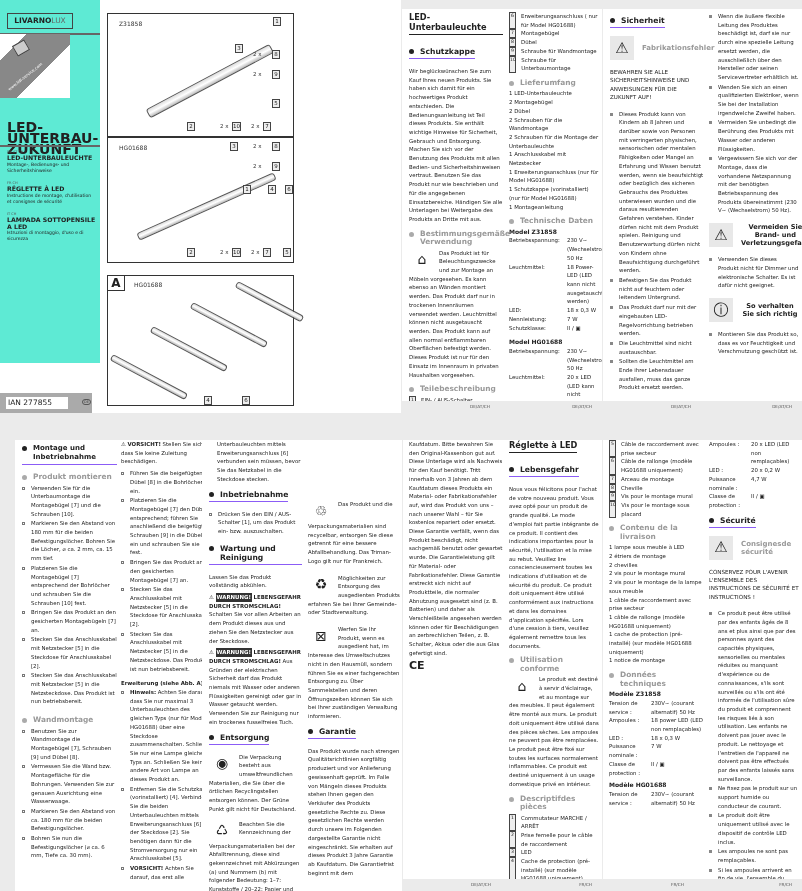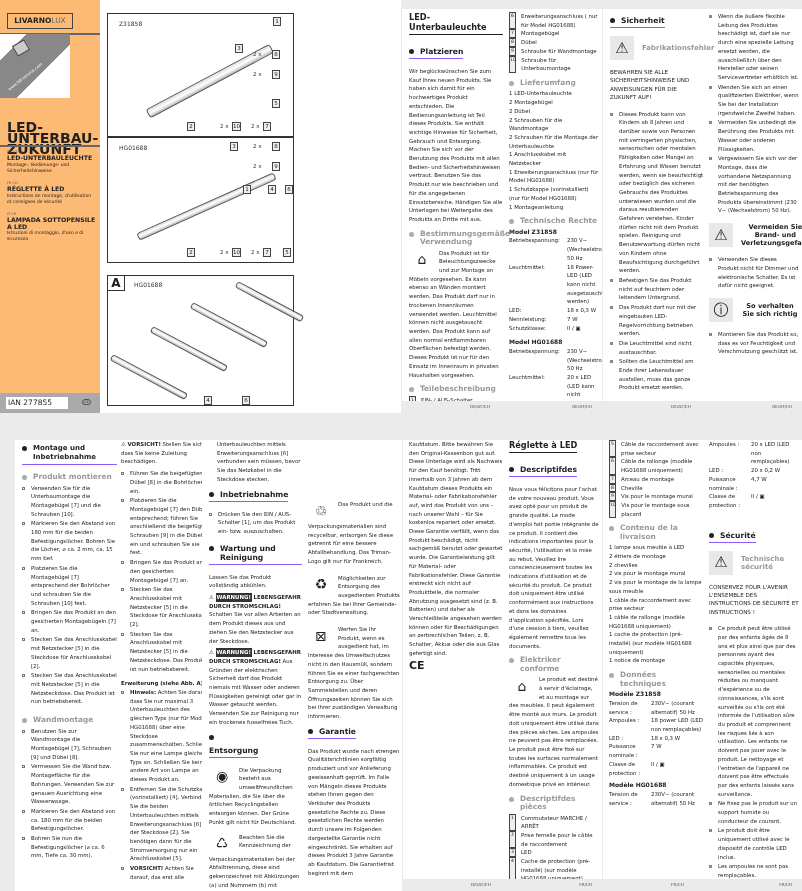--- a/index.html
+++ b/index.html
@@ -32,21 +32,21 @@
   .diagram { position: absolute; border: 1.2px solid #333; background: #fff; }
   .dlabel { position: absolute; font-size: 6px; color: #333; }
   .part { position: absolute; font-size: 5.5px; border: 0.7px solid #444; background: #eee; min-width: 8px; text-align: center; line-height: 7px; }
   .qty { position: absolute; font-size: 5.5px; color: #333; }
   .bar { position: absolute; height: 10px; background: linear-gradient(#ddd,#fff,#bbb); border: 0.8px solid #555; border-radius: 3px; transform-origin: left center; }
 </style>
 </head>
 <body>
 
 <div class="page" style="left:0;top:0;width:401px;height:413px;">
-  <div style="position:absolute;left:0;top:0;width:100px;height:413px;background:#fdba74;">
+  <div style="position:absolute;left:0;top:0;width:100px;height:363px;background:#5eead4;">
     <div style="position:absolute;left:7px;top:13px;width:66px;height:16px;border:1px solid #444;font-size:7.5px;line-height:14px;text-align:center;">
       <b>LIVARNO</b><span style="color:#666;">LUX</span>
     </div>
     <div style="position:absolute;left:0;top:33px;width:100px;height:1.5px;background:#666;"></div>
     <div style="position:absolute;left:0;top:34px;width:70px;height:64px;background:linear-gradient(135deg,#fff 0%,#fff 20%,#888 20%,#888 60%,#fff 60%);">
       <div style="position:absolute;left:14px;top:8px;width:14px;height:12px;background:#ccc;border:1px solid #444;transform:rotate(-30deg);"></div>
       <div style="position:absolute;left:4px;top:40px;font-size:4px;color:#fff;transform:rotate(-38deg);white-space:nowrap;">www.lidl-service.com</div>
     </div>
     <div style="position:absolute;left:7px;top:122px;font-weight:bold;font-size:14px;line-height:11px;">
       <div>LED-UNTERBAU-</div>
@@ -114,32 +114,32 @@
     <div style="position:absolute;left:-1px;top:-1px;width:18px;height:16px;border:1.2px solid #333;font-weight:bold;font-size:12px;text-align:center;line-height:14px;background:#fff;">A</div>
     <div class="dlabel" style="left:26px;top:5px;">HG01688</div>
     <div class="bar" style="left:5px;top:78px;width:85px;height:7px;transform:rotate(28deg);transform-origin:left top;"></div>
     <div class="bar" style="left:45px;top:50px;width:85px;height:7px;transform:rotate(28deg);transform-origin:left top;"></div>
     <div class="bar" style="left:85px;top:26px;width:85px;height:7px;transform:rotate(28deg);transform-origin:left top;"></div>
     <div class="bar" style="left:130px;top:5px;width:75px;height:7px;transform:rotate(28deg);transform-origin:left top;"></div>
     <div class="part" style="left:96px;top:120px;">4</div>
     <div class="part" style="left:134px;top:120px;">6</div>
   </div>
 
-  <div style="position:absolute;left:0;top:393px;width:100px;height:20px;background:#aaa;">
+  <div style="position:absolute;left:0;top:393px;width:92px;height:20px;background:#aaa;">
     <div style="position:absolute;left:6px;top:4px;width:62px;height:12px;background:#fff;font-size:7.5px;line-height:12px;padding-left:2px;">IAN 277855</div>
     <div style="position:absolute;left:82px;top:6px;font-size:3.5px;border:0.6px solid #555;border-radius:4px;padding:0 1px;color:#444;">DE</div>
   </div>
 </div>
 
 <div class="page" style="left:402px;top:9px;width:200px;height:404px;">
   <div class="col" style="left:7px;top:3px;width:94px;">
     <div class="h1">LED-Unterbauleuchte</div>
     <div class="h2">
         <span class="dot"></span>
-        <span>Platzieren</span>
+        <span>Schutzkappe</span>
       </div>
     <div class="p">Wir beglückwünschen Sie zum Kauf Ihres neuen Produkts. Sie haben sich damit für ein hochwertiges Produkt entschieden. Die Bedienungsanleitung ist Teil dieses Produkts. Sie enthält wichtige Hinweise für Sicherheit, Gebrauch und Entsorgung. Machen Sie sich vor der Benutzung des Produkts mit allen Bedien- und Sicherheitshinweisen vertraut. Benutzen Sie das Produkt nur wie beschrieben und für die angegebenen Einsatzbereiche. Händigen Sie alle Unterlagen bei Weitergabe des Produkts an Dritte mit aus.</div>
     <div class="h3">
         <span class="dot"></span>
         <span>Bestimmungsgemäße Verwendung</span>
       </div>
     <div class="p"><span class="iconfloat">⌂</span><span>Das Produkt ist für Beleuchtungszwecke und zur Montage an Möbeln vorgesehen. Es kann ebenso an Wänden montiert werden. Das Produkt darf nur in trockenen Innenräumen verwendet werden. Leuchtmittel können nicht ausgetauscht werden. Das Produkt kann auf allen normal entflammbaren Oberflächen befestigt werden. Dieses Produkt ist nur für den Einsatz im Innenraum in privaten Haushalten vorgesehen.</span></div>
     <div class="h3">
         <span class="dot"></span>
         <span>Teilebeschreibung</span>
@@ -189,21 +189,21 @@
       <div>2 Dübel</div>
       <div>2 Schrauben für die Wandmontage</div>
       <div>2 Schrauben für die Montage der Unterbauleuchte</div>
       <div>1 Anschlusskabel mit Netzstecker</div>
       <div>1 Erweiterungsanschluss (nur für Model HG01688)</div>
       <div>1 Schutzkappe (vorinstalliert) (nur für Model HG01688)</div>
       <div>1 Montageanleitung</div>
     </div>
     <div class="h3">
         <span class="dot"></span>
-        <span>Technische Rechte</span>
+        <span>Technische Daten</span>
       </div>
     <div style="margin-bottom:6px;">
       <div class="bold" style="font-size:6px;">Model Z31858</div>
       <div class="spec">
           <span>Betriebsspannung:</span>
           <span>230 V∼ (Wechselstrom) 50 Hz</span>
         </div>
       <div class="spec">
           <span>Leuchtmittel:</span>
           <span>18 Power-LED (LED kann nicht ausgetauscht werden)</span>
@@ -418,21 +418,21 @@
         <span class="sq"></span>
         <span>Drücken Sie den EIN / AUS-Schalter [1], um das Produkt ein- bzw. auszuschalten.</span>
       </div>
     <div class="h2" style="margin-top:8px;">
         <span class="dot"></span>
         <span>Wartung und Reinigung</span>
       </div>
     <div class="p">Lassen Sie das Produkt vollständig abkühlen.</div>
     <div class="p"><span>⚠ </span><span class="walabel">WARNUNG!</span> <b>LEBENSGEFAHR DURCH STROMSCHLAG!</b> <span>Schalten Sie vor allen Arbeiten an dem Produkt dieses aus und ziehen Sie den Netzstecker aus der Steckdose.</span></div>
     <div class="p"><span>⚠ </span><span class="walabel">WARNUNG!</span> <b>LEBENSGEFAHR DURCH STROMSCHLAG!</b> <span>Aus Gründen der elektrischen Sicherheit darf das Produkt niemals mit Wasser oder anderen Flüssigkeiten gereinigt oder gar in Wasser getaucht werden. Verwenden Sie zur Reinigung nur ein trockenes fusselfreies Tuch.</span></div>
-    <div class="h2" style="margin-top:6px;flex-direction:column;">
+    <div class="h2" style="margin-top:6px;">
         <span class="dot"></span>
         <span>Entsorgung</span>
       </div>
     <div class="p"><span class="iconfloat">◉</span><span>Die Verpackung besteht aus umweltfreundlichen Materialien, die Sie über die örtlichen Recyclingstellen entsorgen können. Der Grüne Punkt gilt nicht für Deutschland.</span></div>
     <div class="p" style="margin-top:6px;"><span class="iconfloat">♺</span><span>Beachten Sie die Kennzeichnung der Verpackungsmaterialien bei der Abfalltrennung, diese sind gekennzeichnet mit Abkürzungen (a) und Nummern (b) mit folgender Bedeutung: 1–7: Kunststoffe / 20–22: Papier und Pappe / 80–98: Verbundstoffe.</span></div>
   </div>
   <div class="col" style="left:106px;top:0;width:92px;">
     <div class="p" style="margin-top:60px;"><span class="iconfloat">♲</span><span>Das Produkt und die Verpackungsmaterialien sind recycelbar, entsorgen Sie diese getrennt für eine bessere Abfallbehandlung. Das Triman-Logo gilt nur für Frankreich.</span></div>
     <div class="p" style="margin-top:8px;"><span class="iconfloat">♻</span><span>Möglichkeiten zur Entsorgung des ausgedienten Produkts erfahren Sie bei Ihrer Gemeinde- oder Stadtverwaltung.</span></div>
     <div class="p" style="margin-top:8px;"><span class="iconfloat">⊠</span><span>Werfen Sie Ihr Produkt, wenn es ausgedient hat, im Interesse des Umweltschutzes nicht in den Hausmüll, sondern führen Sie es einer fachgerechten Entsorgung zu. Über Sammelstellen und deren Öffnungszeiten können Sie sich bei Ihrer zuständigen Verwaltung informieren.</span></div>
@@ -447,26 +447,26 @@
 
 <div class="page" style="left:403px;top:440px;width:199px;height:451px;">
   <div class="col" style="left:6px;top:0;width:94px;">
     <div class="p">Kaufdatum. Bitte bewahren Sie den Original-Kassenbon gut auf. Diese Unterlage wird als Nachweis für den Kauf benötigt. Tritt innerhalb von 3 Jahren ab dem Kaufdatum dieses Produkts ein Material- oder Fabrikationsfehler auf, wird das Produkt von uns – nach unserer Wahl – für Sie kostenlos repariert oder ersetzt. Diese Garantie verfällt, wenn das Produkt beschädigt, nicht sachgemäß benutzt oder gewartet wurde. Die Garantieleistung gilt für Material- oder Fabrikationsfehler. Diese Garantie erstreckt sich nicht auf Produktteile, die normaler Abnutzung ausgesetzt sind (z. B. Batterien) und daher als Verschleißteile angesehen werden können oder für Beschädigungen an zerbrechlichen Teilen, z. B. Schalter, Akkus oder die aus Glas gefertigt sind.</div>
     <div style="font-size:11px;font-weight:bold;margin-top:4px;">CE</div>
   </div>
   <div class="col" style="left:106px;top:0;width:90px;">
     <div class="h1">Réglette à LED</div>
     <div class="h2">
         <span class="dot"></span>
-        <span>Descriptifdes</span>
+        <span>Lebensgefahr</span>
       </div>
     <div class="p">Nous vous félicitons pour l'achat de votre nouveau produit. Vous avez opté pour un produit de grande qualité. Le mode d'emploi fait partie intégrante de ce produit. Il contient des indications importantes pour la sécurité, l'utilisation et la mise au rebut. Veuillez lire consciencieusement toutes les indications d'utilisation et de sécurité du produit. Ce produit doit uniquement être utilisé conformément aux instructions et dans les domaines d'application spécifiés. Lors d'une cession à tiers, veuillez également remettre tous les documents.</div>
     <div class="h3">
         <span class="dot"></span>
-        <span>Elektriker conforme</span>
+        <span>Utilisation conforme</span>
       </div>
     <div class="p"><span class="iconfloat">⌂</span><span>Le produit est destiné à servir d'éclairage, et au montage sur des meubles. Il peut également être monté aux murs. Le produit doit uniquement être utilisé dans des pièces sèches. Les ampoules ne peuvent pas être remplacées. Le produit peut être fixé sur toutes les surfaces normalement inflammables. Ce produit est destiné uniquement à un usage domestique privé en intérieur.</span></div>
     <div class="h3">
         <span class="dot"></span>
         <span>Descriptifdes pièces</span>
       </div>
     <div class="li">
         <span class="num">1</span>
         <span>Commutateur MARCHE / ARRÊT</span>
       </div>
@@ -566,27 +566,27 @@
         <span>20 x 0,2 W</span>
       </div>
     <div class="spec fr">
         <span>Puissance nominale :</span>
         <span>4,7 W</span>
       </div>
     <div class="spec fr">
         <span>Classe de protection :</span>
         <span>II / ▣</span>
       </div>
-    <div class="h2" style="margin-top:21px;">
+    <div class="h2" style="margin-top:6px;">
         <span class="dot"></span>
         <span>Sécurité</span>
       </div>
     <div class="warnbox">
         <span class="ic">⚠</span>
-        <span class="gt">Technische sécurité</span>
+        <span class="gt">Consignesde sécurité</span>
       </div>
     <div class="caps">CONSERVEZ POUR L'AVENIR L'ENSEMBLE DES INSTRUCTIONS DE SÉCURITÉ ET INSTRUCTIONS !</div>
     <div class="bul">
         <span class="sqf"></span>
         <span>Ce produit peut être utilisé par des enfants âgés de 8 ans et plus ainsi que par des personnes ayant des capacités physiques, sensorielles ou mentales réduites ou manquant d'expérience ou de connaissances, s'ils sont surveillés ou s'ils ont été informés de l'utilisation sûre du produit et comprennent les risques liés à son utilisation. Les enfants ne doivent pas jouer avec le produit. Le nettoyage et l'entretien de l'appareil ne doivent pas être effectués par des enfants laissés sans surveillance.</span>
       </div>
     <div class="bul">
         <span class="sqf"></span>
         <span>Ne fixez pas le produit sur un support humide ou conducteur de courant.</span>
       </div>

